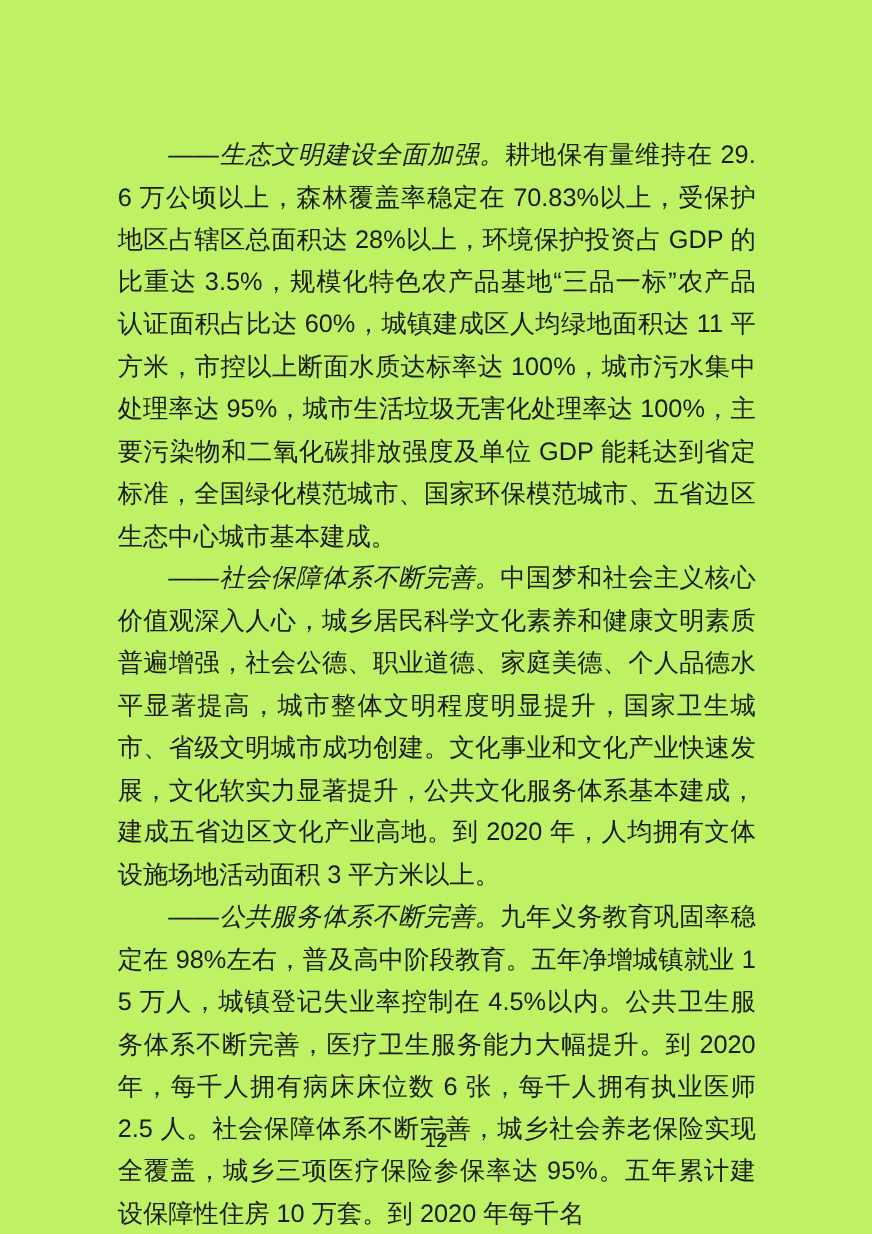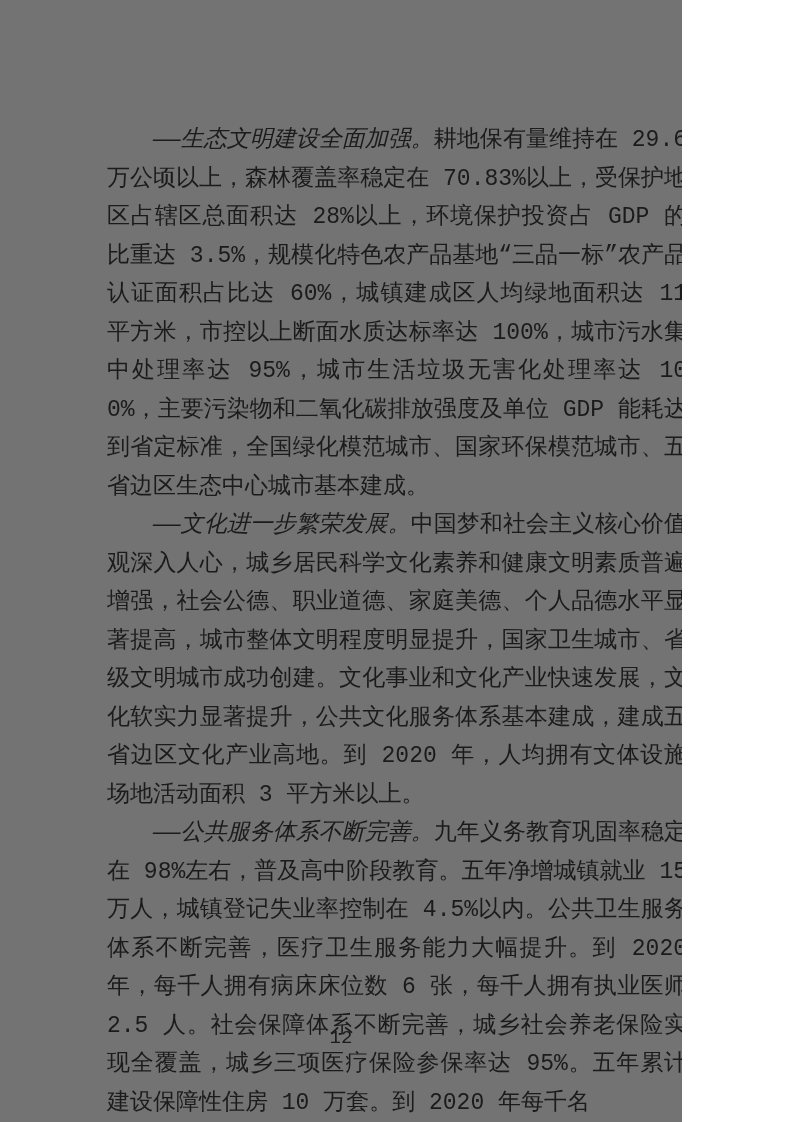--- a/index.html
+++ b/index.html
@@ -2,25 +2,25 @@
 <html><head>
 <meta charset="utf-8">
 <style>
   html, body {
     margin: 0;
     padding: 0;
     background: #ffffff;
   }
   .page {
     position: relative;
-    width: 682px;
+    width: 793px;
     height: 1122px;
-    background: #737373;
+    background: #bef264;
     overflow: hidden;
-    font-family: Liberation Mono, monospace;
+    font-family: Liberation Sans, sans-serif;
     color: #1b1b1b;
   }
   .textblock {
     position: absolute;
     left: 107px;
     top: 121px;
     width: 580px;
   }
   .para {
     margin: 0;
@@ -46,18 +46,18 @@
     color: #1b1b1b;
   }
 </style>
 </head>
 <body>
 
 <div class="page">
   <div class="textblock">
   <p class="para"><span class="lead">——生态文明建设全面加强。</span><span class="body-text">耕地保有量维持在 29.6 万公顷以上，森林覆盖率稳定在 70.83%以上，受保护地区占辖区总面积达 28%以上，环境保护投资占 GDP 的比重达 3.5%，规模化特色农产品基地“三品一标”农产品认证面积占比达 60%，城镇建成区人均绿地面积达 11 平方米，市控以上断面水质达标率达 100%，城市污水集中处理率达 95%，城市生活垃圾无害化处理率达 100%，主要污染物和二氧化碳排放强度及单位 GDP 能耗达到省定标准，全国绿化模范城市、国家环保模范城市、五省边区生态中心城市基本建成。</span></p>
 
-  <p class="para"><span class="lead">——文化进一步繁荣发展。</span><span class="body-text">中国梦和社会主义核心价值观深入人心，城乡居民科学文化素养和健康文明素质普遍增强，社会公德、职业道德、家庭美德、个人品德水平显著提高，城市整体文明程度明显提升，国家卫生城市、省级文明城市成功创建。文化事业和文化产业快速发展，文化软实力显著提升，公共文化服务体系基本建成，建成五省边区文化产业高地。到 2020 年，人均拥有文体设施场地活动面积 3 平方米以上。</span></p>
+  <p class="para"><span class="lead">——社会保障体系不断完善。</span><span class="body-text">中国梦和社会主义核心价值观深入人心，城乡居民科学文化素养和健康文明素质普遍增强，社会公德、职业道德、家庭美德、个人品德水平显著提高，城市整体文明程度明显提升，国家卫生城市、省级文明城市成功创建。文化事业和文化产业快速发展，文化软实力显著提升，公共文化服务体系基本建成，建成五省边区文化产业高地。到 2020 年，人均拥有文体设施场地活动面积 3 平方米以上。</span></p>
 
   <p class="para"><span class="lead">——公共服务体系不断完善。</span><span class="body-text">九年义务教育巩固率稳定在 98%左右，普及高中阶段教育。五年净增城镇就业 15 万人，城镇登记失业率控制在 4.5%以内。公共卫生服务体系不断完善，医疗卫生服务能力大幅提升。到 2020 年，每千人拥有病床床位数 6 张，每千人拥有执业医师 2.5 人。社会保障体系不断完善，城乡社会养老保险实现全覆盖，城乡三项医疗保险参保率达 95%。五年累计建设保障性住房 10 万套。到 2020 年每千名</span></p>
 </div>
   <div class="pageno">12</div>
 </div>
 
 </body></html>

